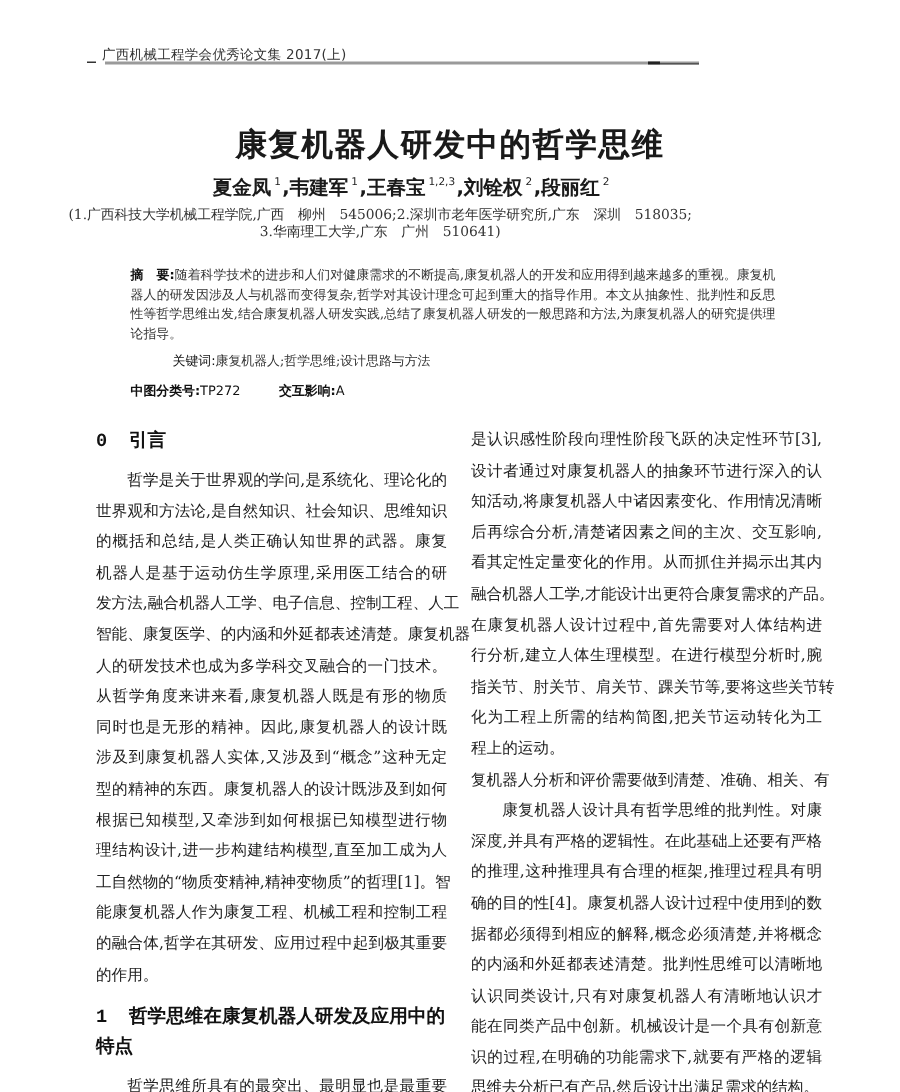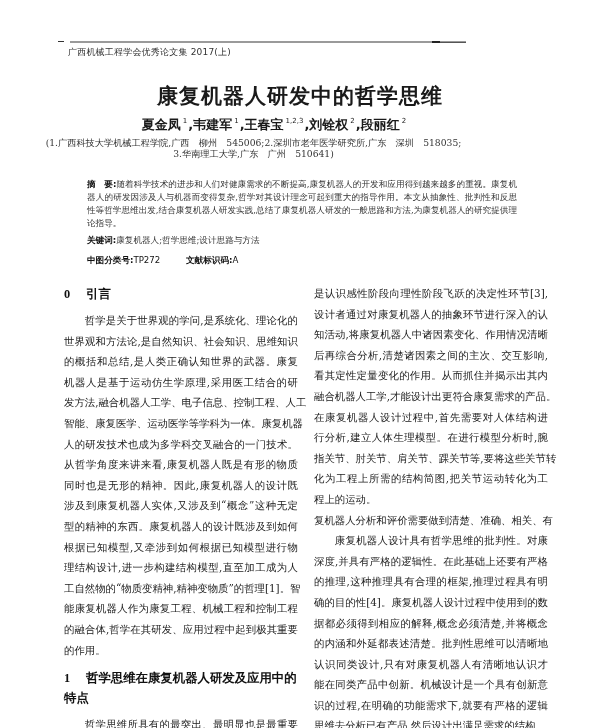--- a/index.html
+++ b/index.html
@@ -1,44 +1,44 @@
 <!DOCTYPE html>
 <html><head>
 <meta charset="utf-8">
 <style>
   html, body { margin:0; padding:0; background:#fff; }
   body { width:600px; height:728px; position:relative; overflow:hidden; color:#1a1a1a;
          font-family:"DejaVu Serif", serif; }
-  .running-head { position:absolute; left:68px; top:46px; font-size:9px; color:#333; font-family:"DejaVu Sans", sans-serif; letter-spacing:0.2px; }
+  .running-head { position:absolute; left:68px; top:30px; font-size:9px; color:#333; font-family:"DejaVu Sans", sans-serif; letter-spacing:0.2px; }
   .head-rule { position:absolute; left:70px; top:41px; width:396px; height:2px; background:#9a9a9a; }
   .head-rule-dark { position:absolute; left:432px; top:41px; width:8px; height:2px; background:#222; }
   .head-rule-tail { position:absolute; left:440px; top:41.5px; width:26px; height:1px; background:#555; }
   .head-tick { position:absolute; left:58px; top:41px; width:6px; height:1px; background:#333; }
 
   .title { position:absolute; left:0; width:600px; top:82px; text-align:center; font-size:21px; font-weight:bold; letter-spacing:1px; font-family:"DejaVu Sans", sans-serif; }
   .authors { position:absolute; left:0; width:549px; top:116px; text-align:center; font-size:13px; font-weight:bold; font-family:"DejaVu Sans", sans-serif; }
   .authors sup { font-size:7px; font-weight:normal; vertical-align:6px; margin-left:2px; margin-right:1px; }
   .affil { position:absolute; left:0; width:507px; text-align:center; font-size:9.2px; color:#333; }
   .affil.l1 { top:137px; }
   .affil.l2 { top:148px; }
 
   .abstract { position:absolute; left:87px; top:178px; width:430px; font-size:8.6px; line-height:13px; color:#333; text-align:justify; }
   .abstract .lbl { font-weight:bold; font-family:"DejaVu Sans", sans-serif; color:#111;margin-top:36px; }
   .keywords { position:absolute; left:87px; top:235px; width:430px; font-size:8.6px; color:#333; }
-  .keywords .lbl { font-weight:bold; font-family:"DejaVu Sans", sans-serif; color:#111; }
+  .keywords .lbl { font-weight:normal; font-family:"DejaVu Sans", sans-serif; color:#111;margin-left:28px; }
   .clc { position:absolute; left:87px; top:255px; font-size:8.6px; color:#111; font-family:"DejaVu Sans", sans-serif; font-weight:bold; }
   .clc .v { font-weight:normal; }
   .doccode { position:absolute; left:186px; top:255px; font-size:8.6px; color:#111; font-family:"DejaVu Sans", sans-serif; font-weight:bold; }
   .doccode .v { font-weight:normal; }
 
   .col { position:absolute; width:234px; font-size:10.4px; line-height:20.6px; color:#222; text-align:justify; }
   .col.left { left:64px; top:284px; }
   .col.right { left:314px; top:283px; }
   .col p { margin:0; }
-  .sec { font-family:Liberation Serif, serif; font-weight:bold; font-size:12.4px; line-height:20px; color:#111; margin:0; }
+  .sec { font-family:Liberation Mono, monospace; font-weight:bold; font-size:12.4px; line-height:20px; color:#111; margin:0; }
   .sec .num { display:inline-block; width:22px; }
   .sec.s0 { margin-bottom:6px; }
   .sec.s1 { margin-top:8px; margin-bottom:6px; }
   .line { display:block; white-space:nowrap; text-align:justify; text-align-last:justify; }
   .line.last { text-align-last:left; }
 </style>
 </head>
 <body>
 
 <div class="head-tick"></div>
@@ -61,34 +61,34 @@
 </div>
 
 <div class="keywords">
   <span class="lbl">关键词:</span><span>康复机器人;哲学思维;设计思路与方法</span>
 </div>
 
 <div class="clc">
   <span>中图分类号:</span><span class="v">TP272</span>
 </div>
 <div class="doccode">
-  <span>文献标识码:</span><span class="v">A</span>
+  <span>交互影响:</span><span class="v">A</span>
 </div>
 
 <div class="col left">
   <div class="sec s0">
     <span class="num">0</span><span>引言</span>
   </div>
   <p class="para">
       <span class="line" style="padding-left: 2em;">哲学是关于世界观的学问,是系统化、理论化的</span>
       <span class="line">世界观和方法论,是自然知识、社会知识、思维知识</span>
       <span class="line">的概括和总结,是人类正确认知世界的武器。康复</span>
       <span class="line">机器人是基于运动仿生学原理,采用医工结合的研</span>
       <span class="line">发方法,融合机器人工学、电子信息、控制工程、人工</span>
-      <span class="line">智能、康复医学、运动医学等学科为一体。康复机器</span>
+      <span class="line">智能、康复医学、的内涵和外延都表述清楚。康复机器</span>
       <span class="line">人的研发技术也成为多学科交叉融合的一门技术。</span>
       <span class="line">从哲学角度来讲来看,康复机器人既是有形的物质</span>
       <span class="line">同时也是无形的精神。因此,康复机器人的设计既</span>
       <span class="line">涉及到康复机器人实体,又涉及到“概念”这种无定</span>
       <span class="line">型的精神的东西。康复机器人的设计既涉及到如何</span>
       <span class="line">根据已知模型,又牵涉到如何根据已知模型进行物</span>
       <span class="line">理结构设计,进一步构建结构模型,直至加工成为人</span>
       <span class="line">工自然物的“物质变精神,精神变物质”的哲理[1]。智</span>
       <span class="line">能康复机器人作为康复工程、机械工程和控制工程</span>
       <span class="line">的融合体,哲学在其研发、应用过程中起到极其重要</span>

